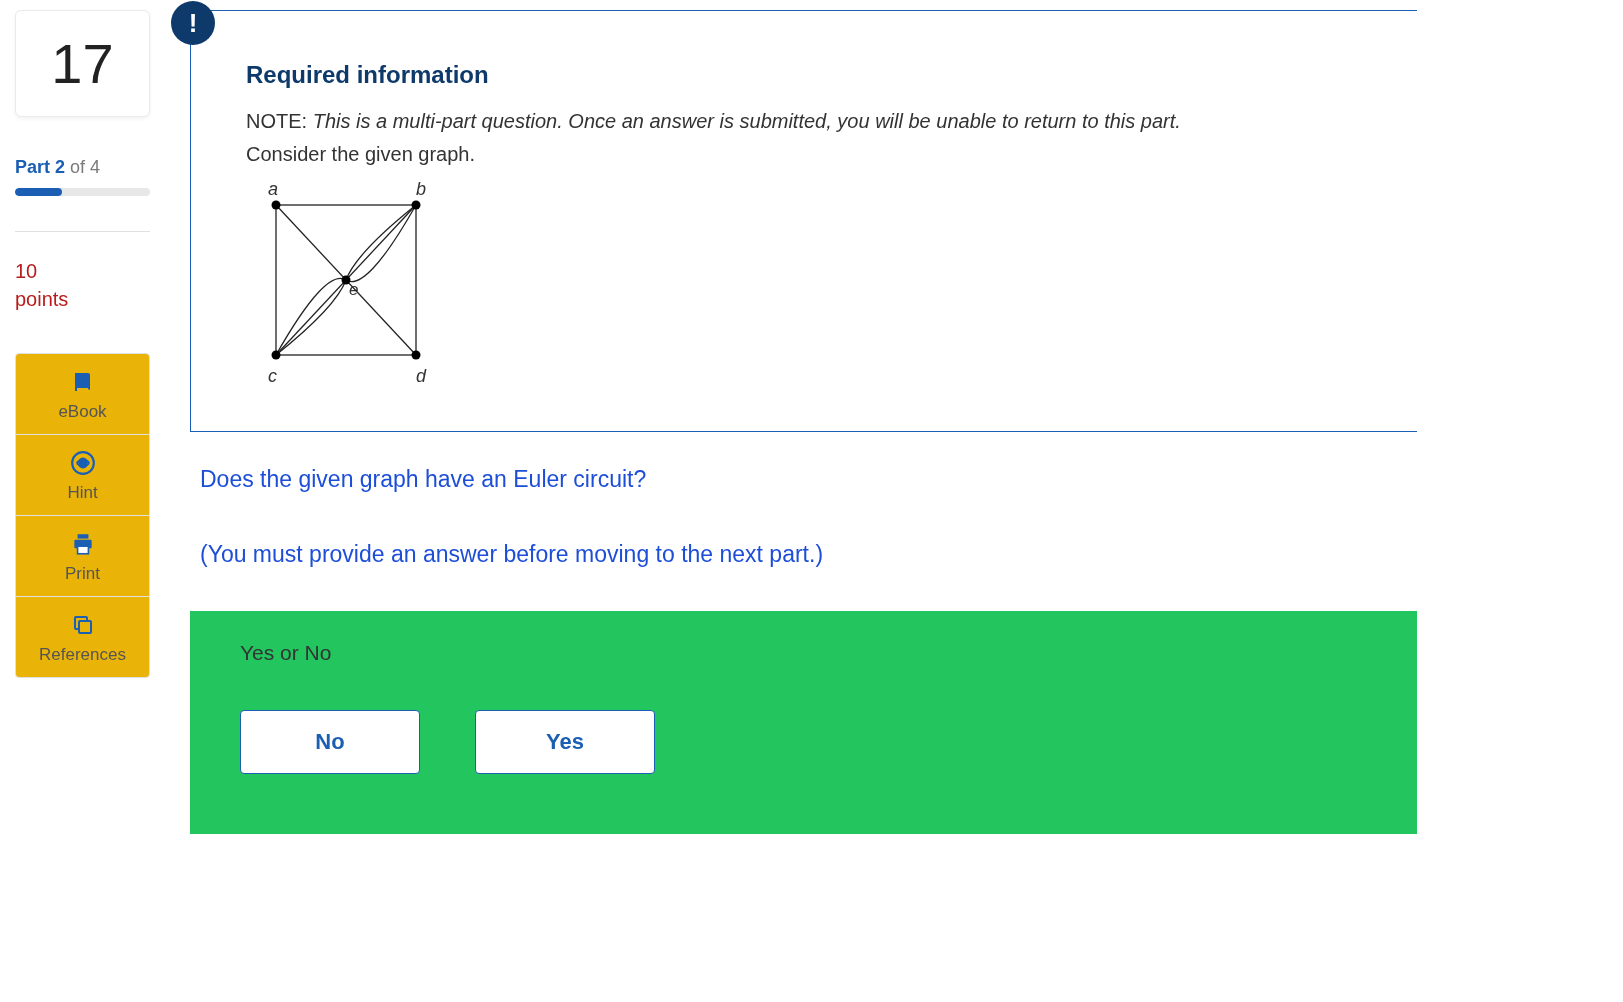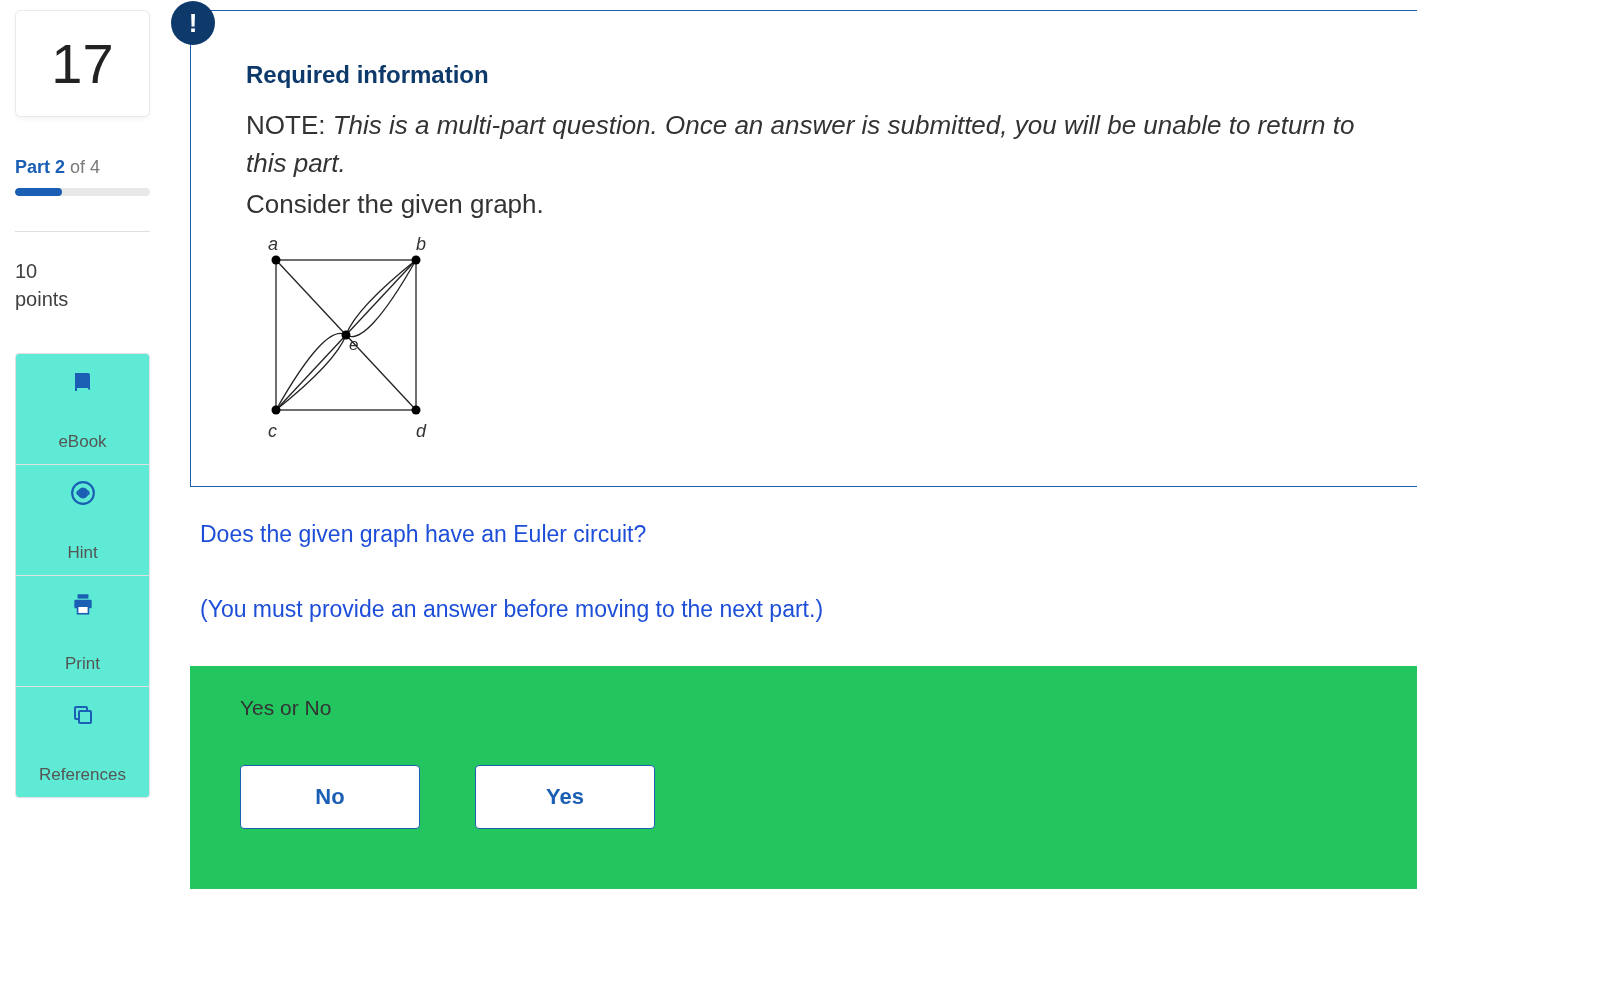--- a/index.html
+++ b/index.html
@@ -57,41 +57,40 @@
     background: #1a5fb4;
     border-radius: 4px;
   }
   .divider {
     border: none;
     border-top: 1px solid #e0e0e0;
     margin: 0 0 25px 0;
   }
   .points-block {
     font-size: 20px;
-    color: #404040;
+    color: #b91c1c;
     line-height: 1.4;
     margin-bottom: 40px;
   }
   .tool-list {
     border: 1px solid #e0e0e0;
     border-radius: 4px;
     overflow: hidden;
   }
   .tool-item {
     display: flex;
     flex-direction: column;
     align-items: center;
     justify-content: center;
     padding: 14px 0 12px 0;
     border-bottom: 1px solid #e0e0e0;
     cursor: pointer;
     font-size: 17px;
     color: #555;
-    background: #5eead4;
-    gap: 30px;
+    background: #eab308;
   }
   .tool-item:last-child { border-bottom: none; }
   .tool-icon {
     width: 28px;
     height: 28px;
     margin-bottom: 6px;
     display: flex;
     align-items: center;
     justify-content: center;
     color: #1a5fb4;
@@ -124,21 +123,21 @@
     font-size: 26px;
     font-weight: 700;
   }
   .info-title {
     color: #0d3a6b;
     font-size: 24px;
     font-weight: 700;
     margin-bottom: 18px;
   }
   .info-note {
-    font-size: 26px;
+    font-size: 20px;
     color: #333;
     line-height: 1.45;
     margin-bottom: 4px;
   }
   .info-note .italic { font-style: italic; }
   .graph-wrap {
     margin-top: 8px;
   }
   .question-text {
     font-size: 23px;

